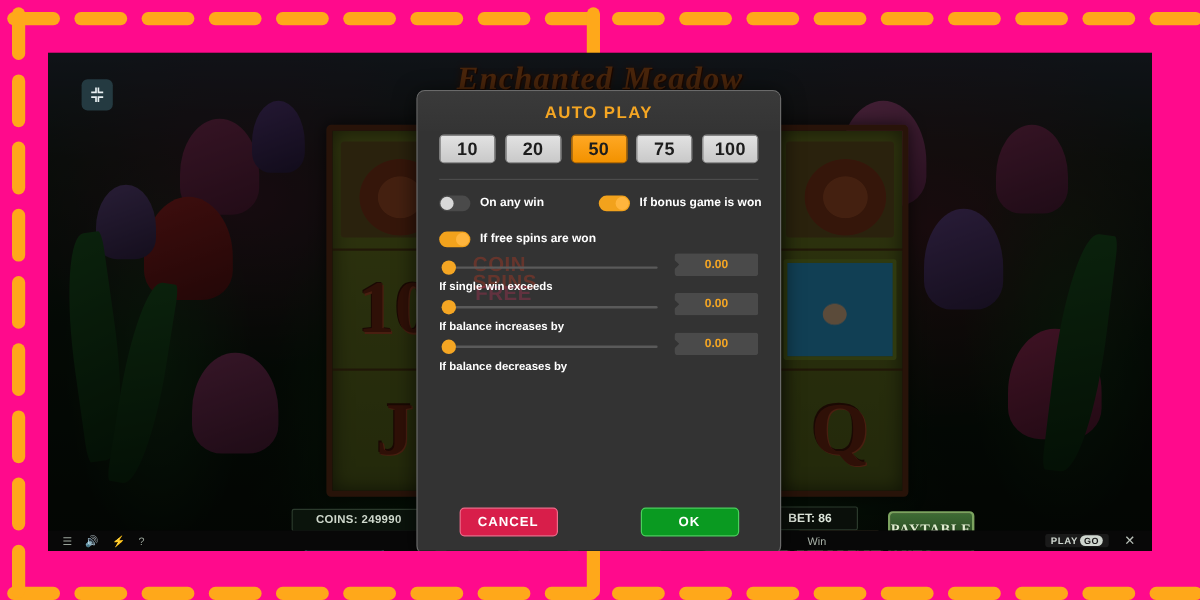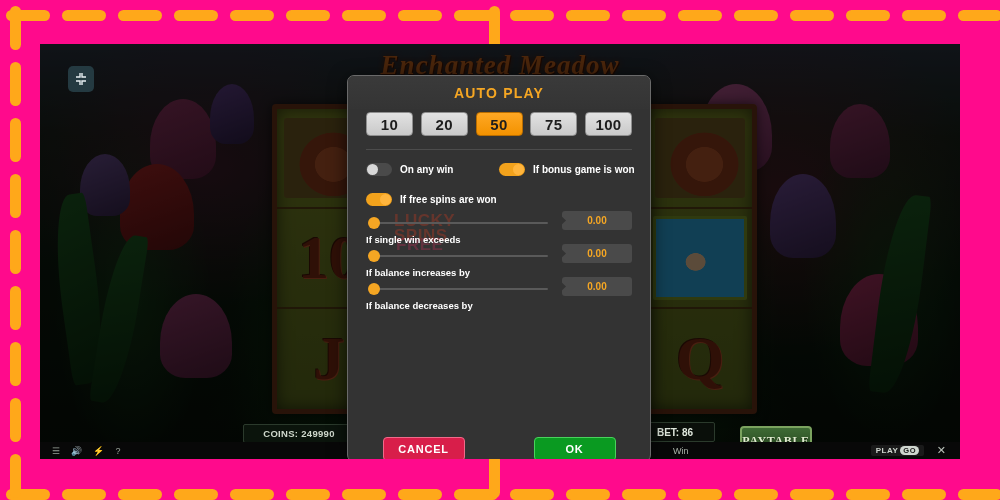--- a/index.html
+++ b/index.html
@@ -146,21 +146,21 @@
   .slider-group{position:relative;height:33px;}
   .sld-row{position:relative;height:16px;display:flex;align-items:center;}
   .track{position:absolute;left:9px;right:84px;height:2px;background:#5a5a5a;border-radius:2px;}
   .thumb{position:absolute;left:2px;top:2px;width:12px;height:12px;border-radius:50%;background:#f5a623;}
   .valbox{position:absolute;right:0;top:-4px;width:70px;height:19px;background:#4a4a4a;border-radius:3px;
      display:flex;align-items:center;justify-content:center;color:#f5a623;font-size:10px;font-weight:bold;
      clip-path:polygon(0 0,100% 0,100% 100%,0 100%,0 70%,4px 50%,0 30%);}
   .sld-cap{color:#fff;font-size:9.5px;font-weight:bold;margin-top:3px;}
 
   #modal-foot{position:absolute;left:0;right:0;bottom:0;height:52px;
-     display:flex;align-items:flex-end;justify-content:space-around;}
+     display:flex;align-items:center;justify-content:space-around;}
   .mbtn{width:80px;height:22px;border-radius:4px;display:flex;align-items:center;justify-content:center;
      font-size:11px;font-weight:bold;letter-spacing:.8px;color:#fff;}
   #btn-cancel{background:#d81e4a;border:1px solid #f06a8a;}
   #btn-ok{background:#0a9a21;border:1px solid #49d25c;}
 </style>
 </head>
 <body>
 
 <div id="root">
 
@@ -358,21 +358,21 @@
             <div class="switch on">
                 <div class="knob"></div>
               </div>
             <span class="tgl-txt">If free spins are won</span>
           </div>
         </div>
 
         <div style="position:relative;">
 
           <div class="bleed" id="bleed-lucky">
-            <div>LUCKY</div>
+            <div>COIN</div>
             <div>SPINS</div>
           </div>
           <div class="bleed" id="bleed-free">FREE</div>
 
           <div id="sliders">
               <div class="slider-group">
                 <div class="sld-row">
                   <div class="track"></div>
                   <div class="thumb"></div>
                   <div class="valbox">0.00</div>

